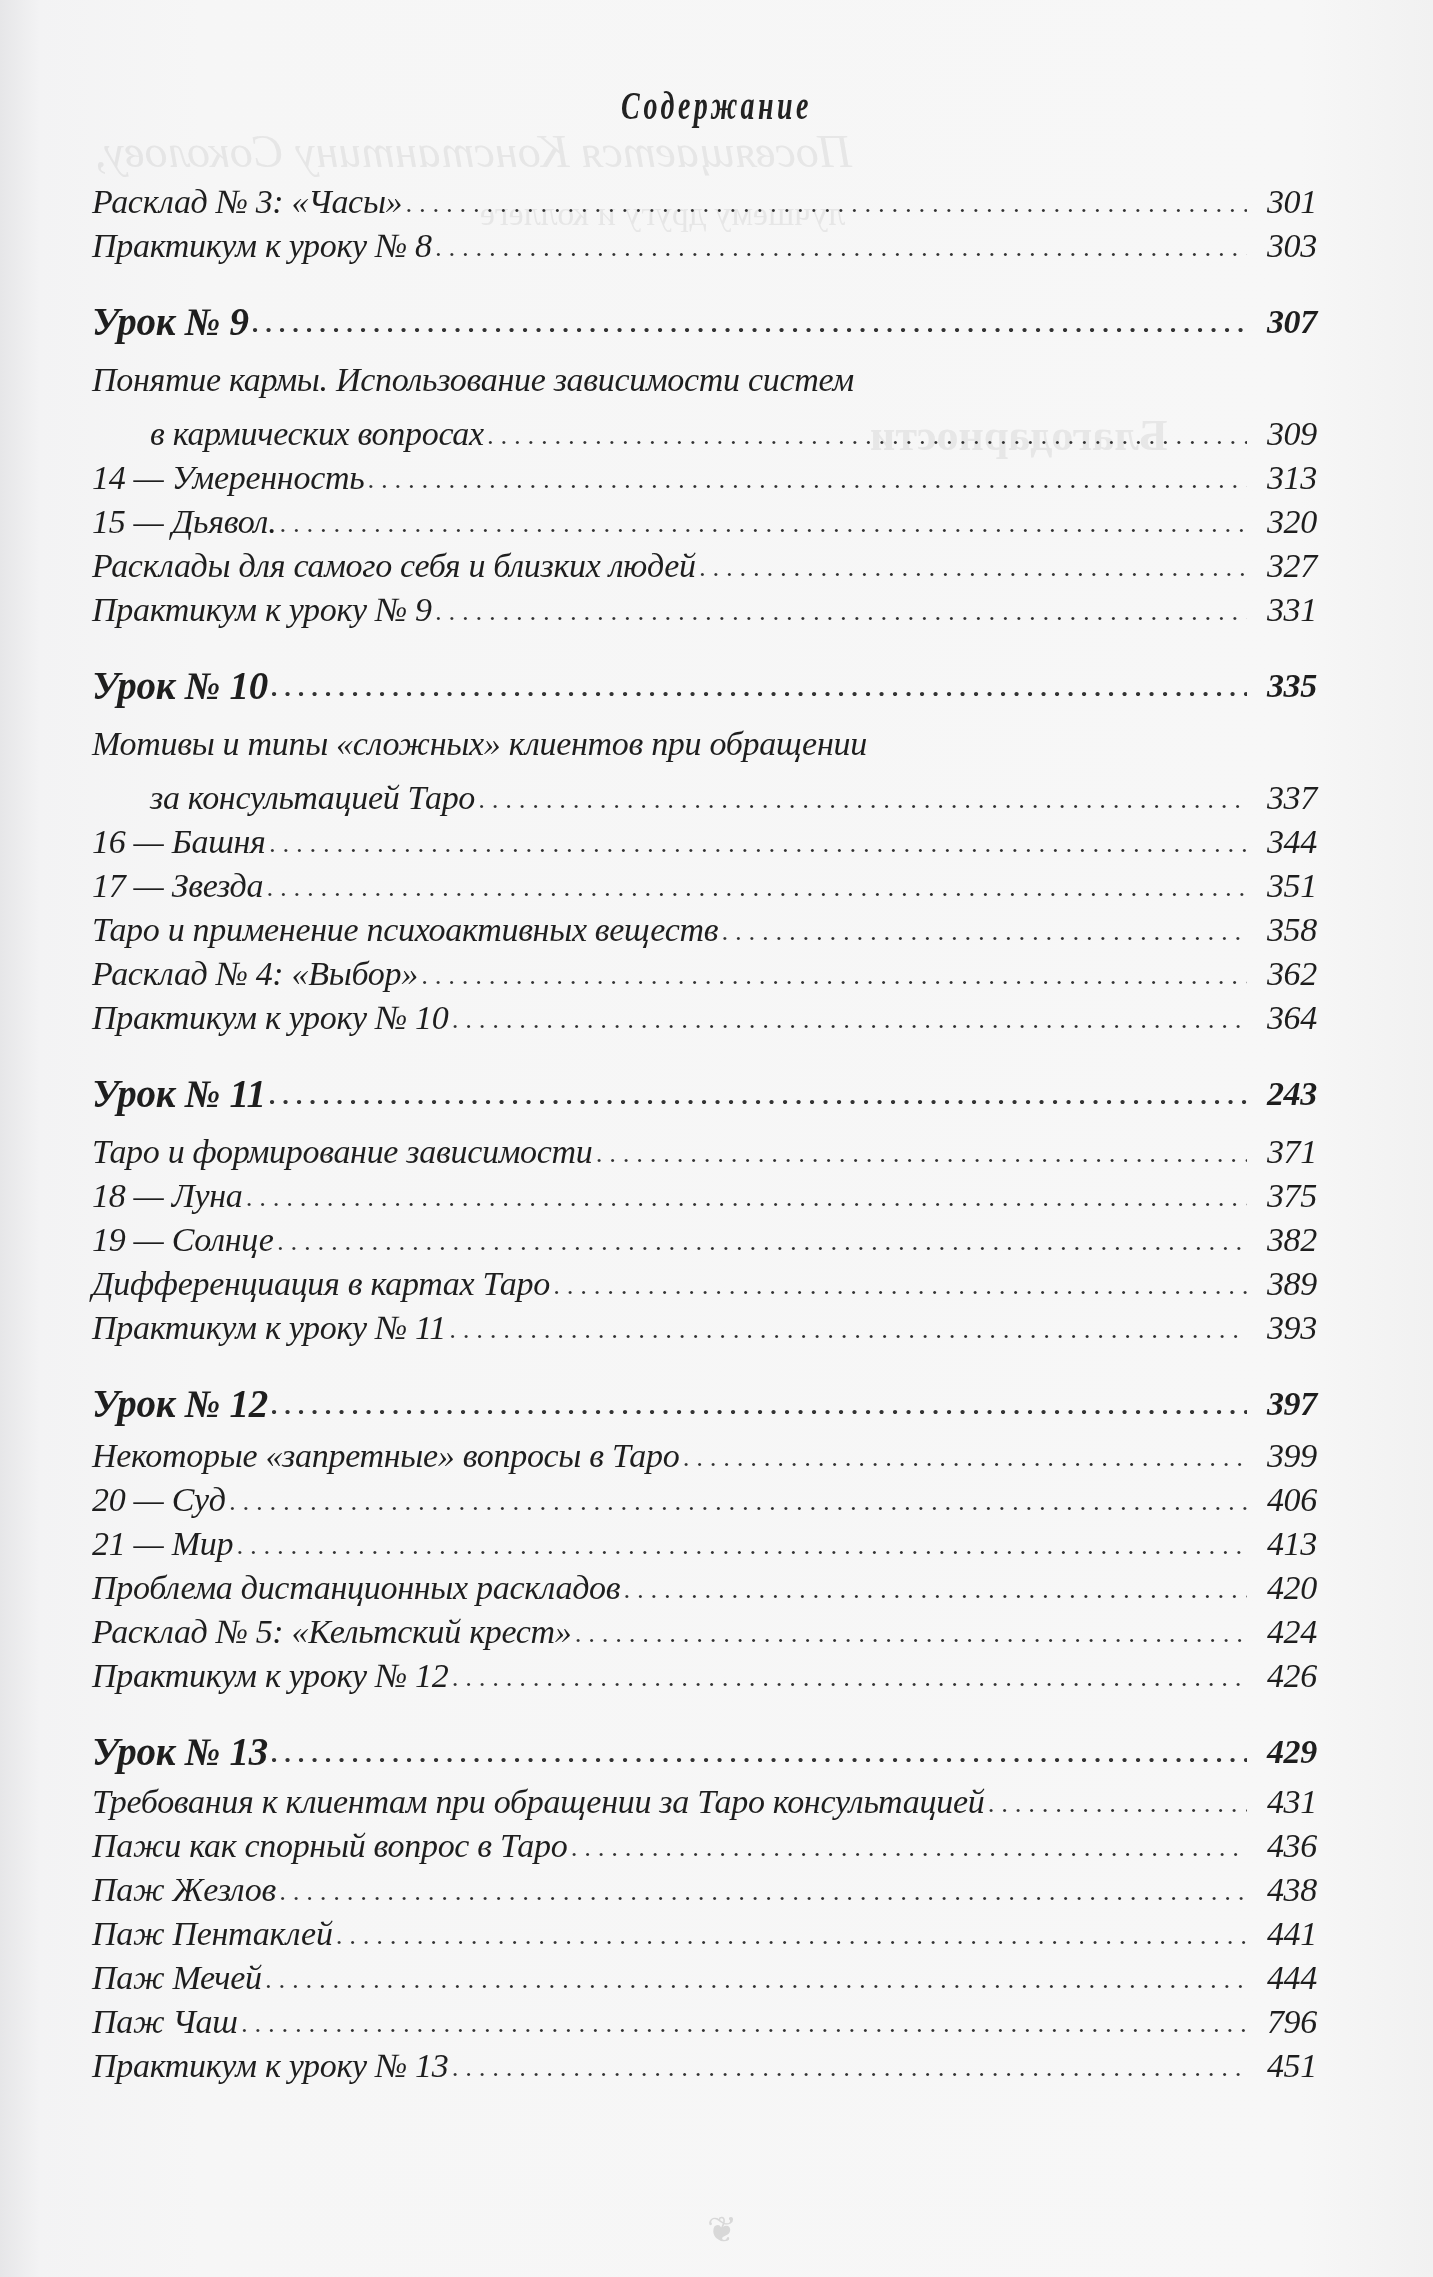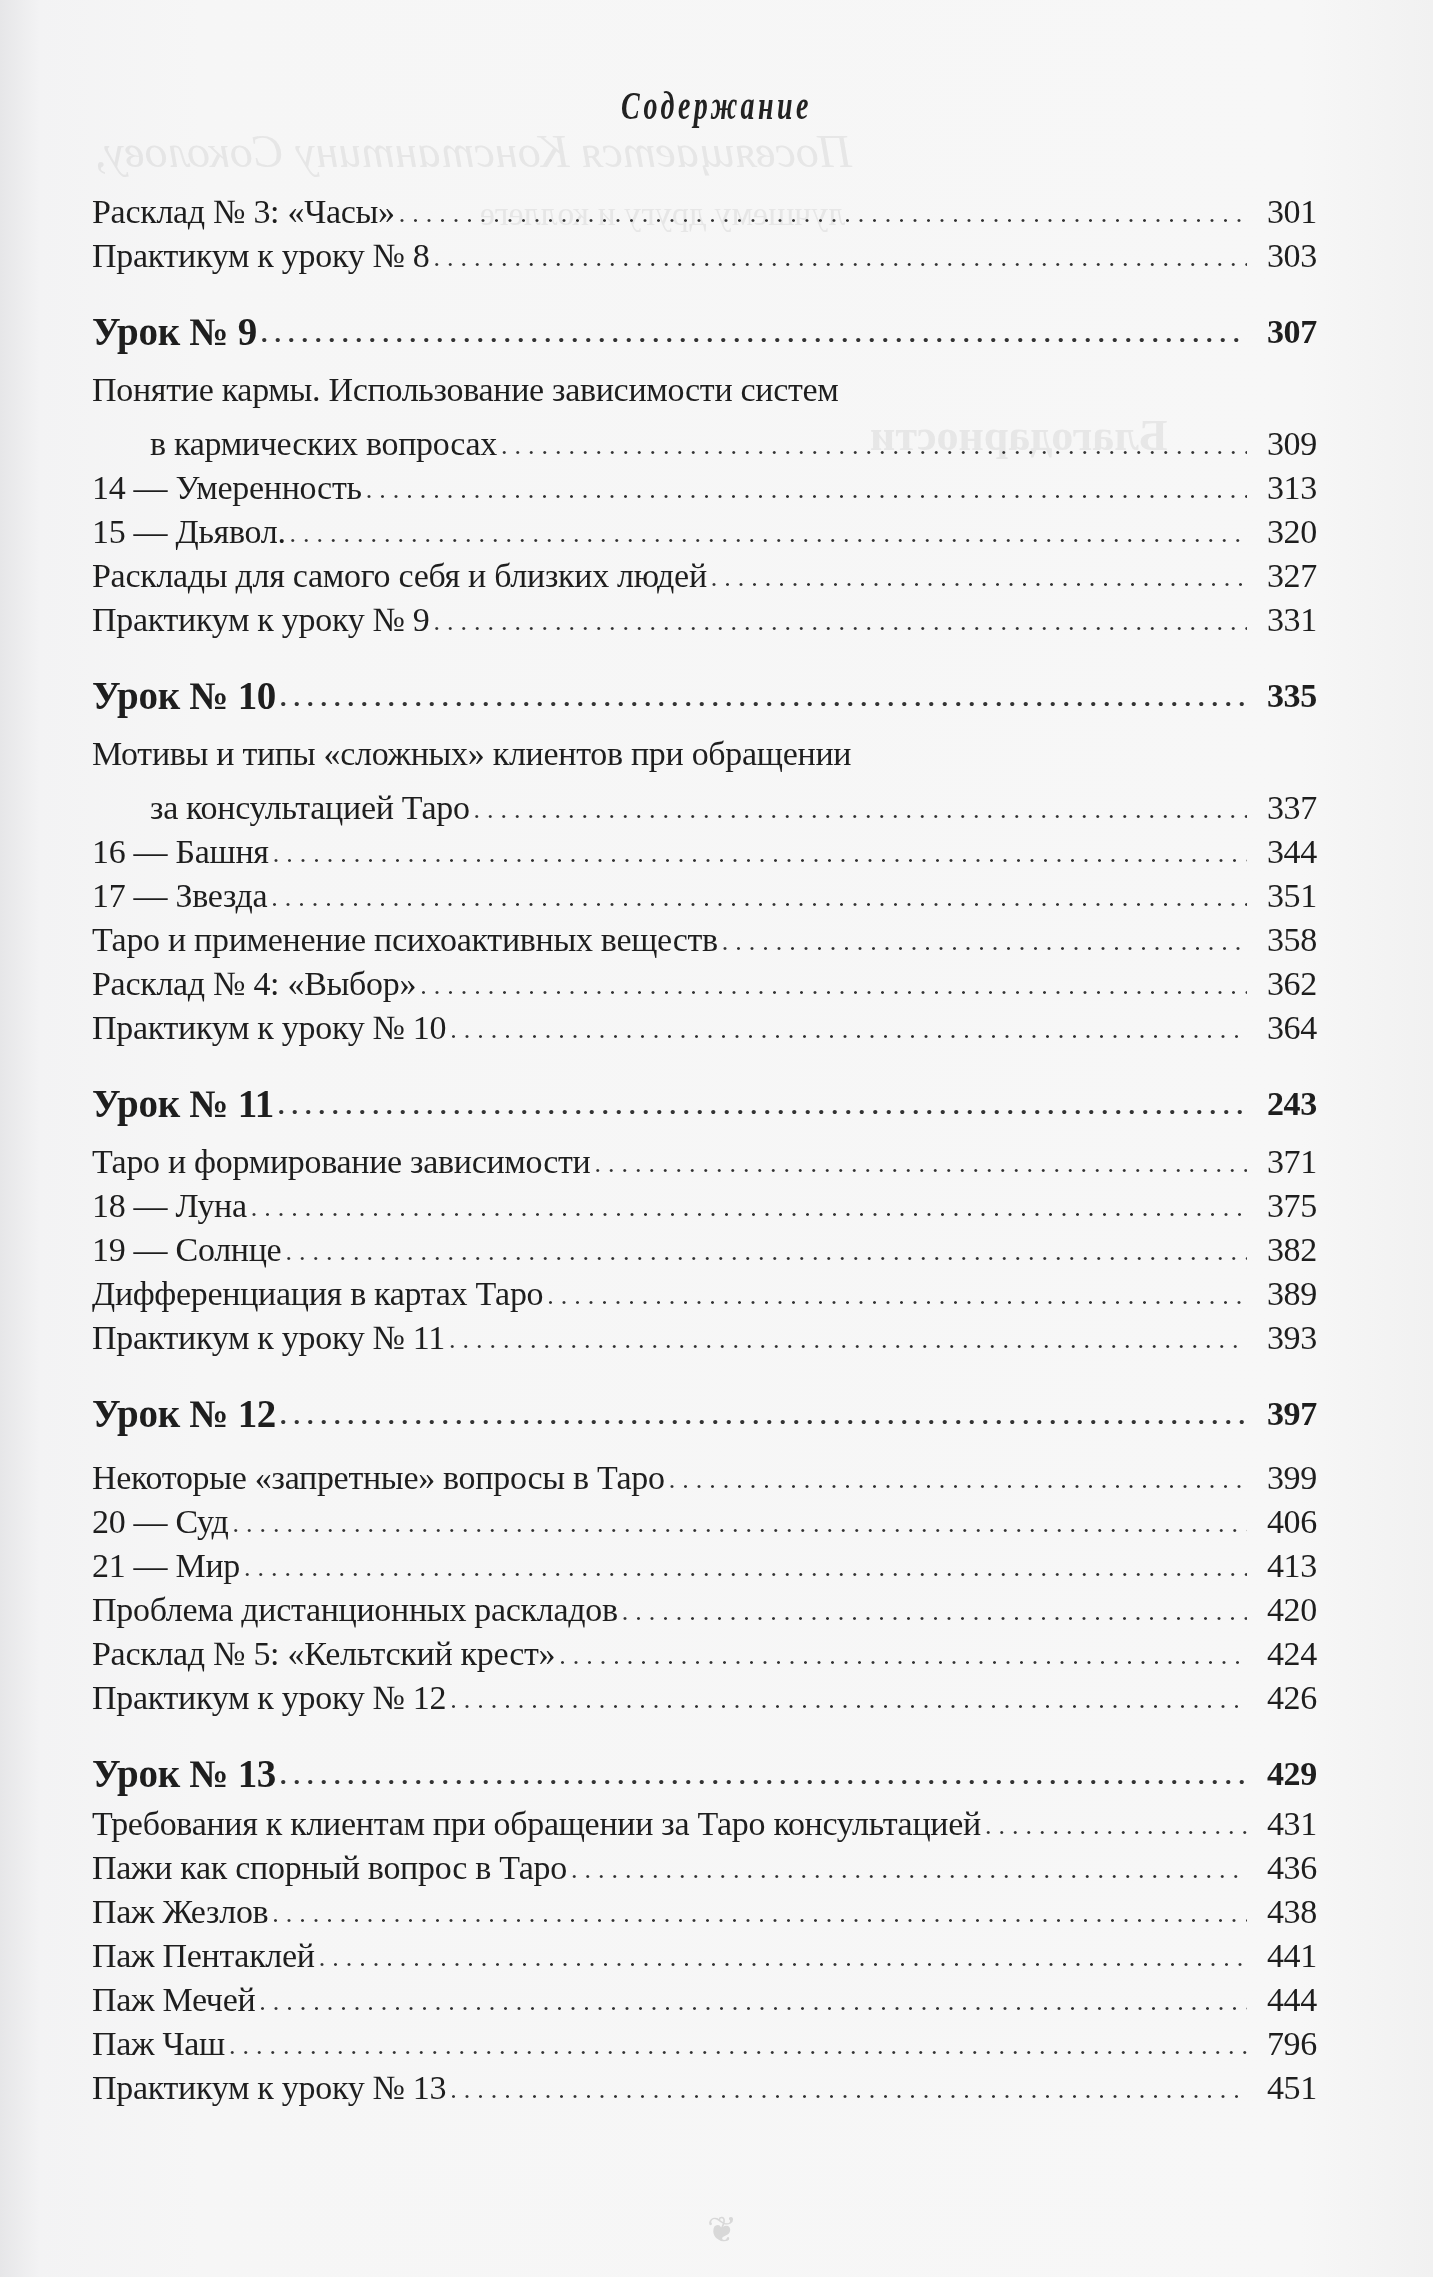--- a/index.html
+++ b/index.html
@@ -33,22 +33,23 @@
       font-size: 40px;
       font-style: italic;
       font-weight: bold;
       letter-spacing: 5px;
       transform: scaleX(0.7);
       color: #222;
     }
     .toc {
       position: absolute;
       left: 92px;
-      top: 190px;
+      top: 180px;
       width: 1225px;
+      font-style: italic;
     }
     .entry {
       position: relative;
       display: flex;
       align-items: flex-end;
       font-size: 34px;
       line-height: 44px;
       height: 44px;
       letter-spacing: -0.3px;
     }
@@ -243,21 +244,21 @@
       <span class="label">Практикум к уроку № 11</span>
       <span class="dots"></span>
       <span class="page-num">393</span>
     </div>
 
     <div class="entry lesson">
       <span class="label">Урок № 12</span>
       <span class="dots"></span>
       <span class="page-num">397</span>
     </div>
-    <div class="entry" style="margin-top:20px;">
+    <div class="entry" style="margin-top:8px;">
       <span class="label">Некоторые «запретные» вопросы в Таро</span>
       <span class="dots"></span>
       <span class="page-num">399</span>
     </div>
     <div class="entry">
       <span class="label">20 — Суд</span>
       <span class="dots"></span>
       <span class="page-num">406</span>
     </div>
     <div class="entry">

